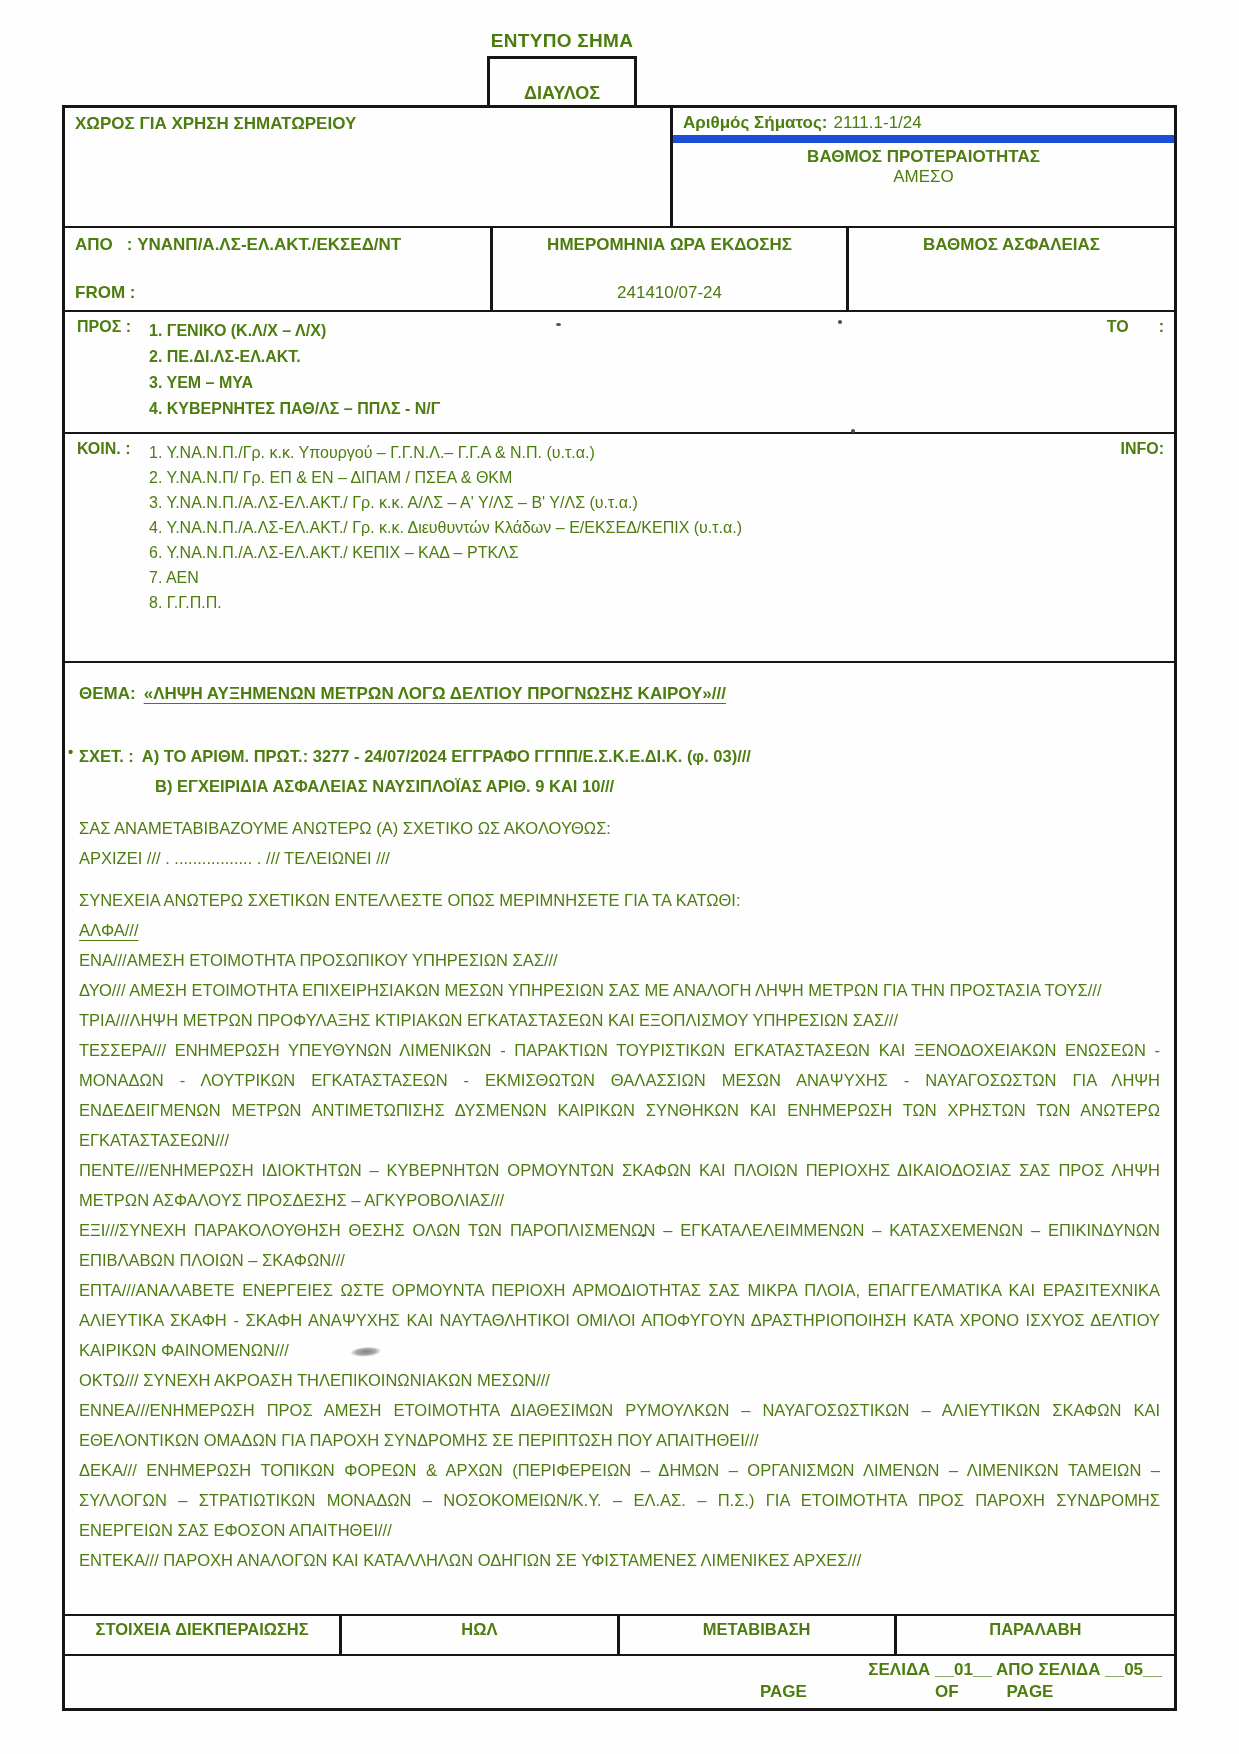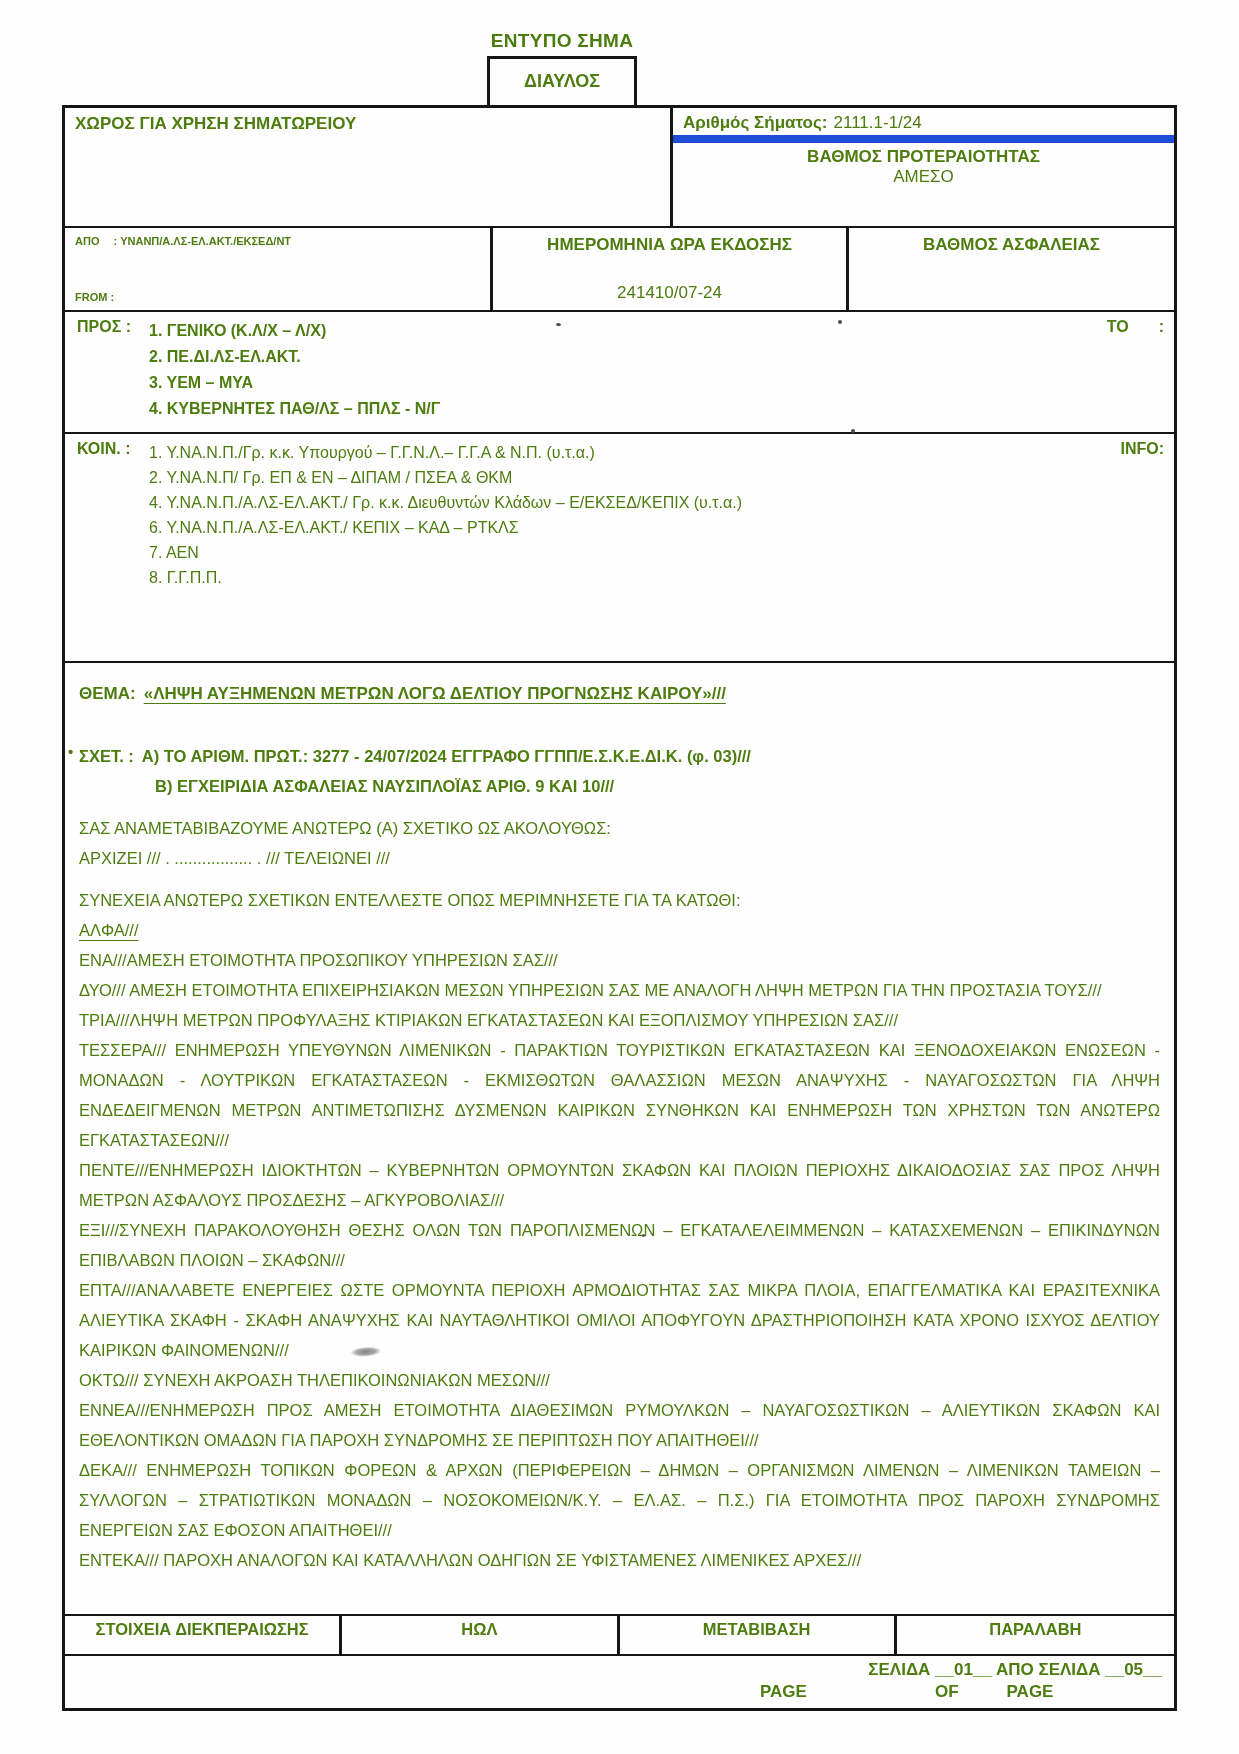--- a/index.html
+++ b/index.html
@@ -13,42 +13,42 @@
     color: #4d7c0f;
     overflow: hidden;
   }
   .form-title {
     position: absolute; top: 30px; left: 412px; width: 300px;
     text-align: center; font-weight: bold; font-size: 19px; letter-spacing: 0.3px;
   }
   .channel-box {
     position: absolute; top: 56px; left: 487px; width: 150px; height: 50px;
     border: 3px solid #161616; border-bottom: none;
-    text-align: center; font-weight: bold; font-size: 18px; padding-top: 12px;
+    text-align: center; font-weight: bold; font-size: 18px; padding-top: 24px;
     background: #fefefe;
   }
   .main-table {
     position: absolute; left: 62px; top: 105px; width: 1115px;
     border: 3px solid #161616;
   }
   .row { display: flex; border-bottom: 2px solid #161616; }
   .row:last-child { border-bottom: none; }
 
   
   .r1 { height: 120px; }
   .r1-left { width: 608px; border-right: 3px solid #161616; padding: 6px 10px; font-weight: bold; font-size: 17px; }
   .r1-right { flex: 1; display: flex; flex-direction: column; }
   .r1-signal { height: 35px; border-bottom: 8px solid #1d4ed8; padding: 5px 10px; font-size: 17px; }
   .r1-signal b { margin-right: 6px; }
   .r1-priority { flex: 1; text-align: center; padding-top: 4px; font-size: 17px; }
   .r1-priority .lbl { font-weight: bold; }
 
   
   .r2 { height: 84px; }
-  .r2-from { width: 428px; border-right: 3px solid #161616; padding: 7px 10px; display: flex; flex-direction: column; justify-content: space-between; font-size: 11px; }
+  .r2-from { width: 428px; border-right: 3px solid #161616; padding: 7px 10px; display: flex; flex-direction: column; justify-content: space-between; font-size: 17px; }
   .r2-from .gr b.lab { margin-right: 14px; }
   .r2-date { width: 356px; border-right: 3px solid #161616; display: flex; flex-direction: column; justify-content: space-between; text-align: center; padding: 7px 4px; font-size: 17px; }
   .r2-sec { flex: 1; text-align: center; padding-top: 7px; font-weight: bold; font-size: 17px; }
 
   
   .r3 { height: 122px; }
   .r4 { height: 229px; }
   .addr-cell { width: 100%; padding: 6px 10px 2px 12px; display: flex; flex-direction: row; font-size: 16px; }
   .addr-top { display: flex; flex: 1; }
   .addr-label { width: 72px; font-weight: bold; white-space: nowrap; }
@@ -154,20 +154,21 @@
       </div>
     </div>
 
     <div class="row r4">
       <div class="addr-cell">
         <div class="addr-top">
           <div class="addr-label">ΚΟΙΝ. :</div>
           <div class="addr-items">
             <p>1. Υ.ΝΑ.Ν.Π./Γρ. κ.κ. Υπουργού – Γ.Γ.Ν.Λ.– Γ.Γ.Α &amp; Ν.Π. (υ.τ.α.)</p>
             <p>2. Υ.ΝΑ.Ν.Π/ Γρ. ΕΠ &amp; ΕΝ – ΔΙΠΑΜ / ΠΣΕΑ &amp; ΘΚΜ</p>
+            <p>3. Υ.ΝΑ.Ν.Π./Α.ΛΣ-ΕΛ.ΑΚΤ./ Γρ. κ.κ. Α/ΛΣ – Α' Υ/ΛΣ – Β' Υ/ΛΣ (υ.τ.α.)</p>
             <p>4. Υ.ΝΑ.Ν.Π./Α.ΛΣ-ΕΛ.ΑΚΤ./ Γρ. κ.κ. Διευθυντών Κλάδων – Ε/ΕΚΣΕΔ/ΚΕΠΙΧ (υ.τ.α.)</p>
             <p>6. Υ.ΝΑ.Ν.Π./Α.ΛΣ-ΕΛ.ΑΚΤ./ ΚΕΠΙΧ – ΚΑΔ – ΡΤΚΛΣ</p>
             <p>7. ΑΕΝ</p>
             <p>8. Γ.Γ.Π.Π.</p>
           </div>
         </div>
         <div class="addr-en">
           <span>INFO:</span>
         </div>
       </div>

